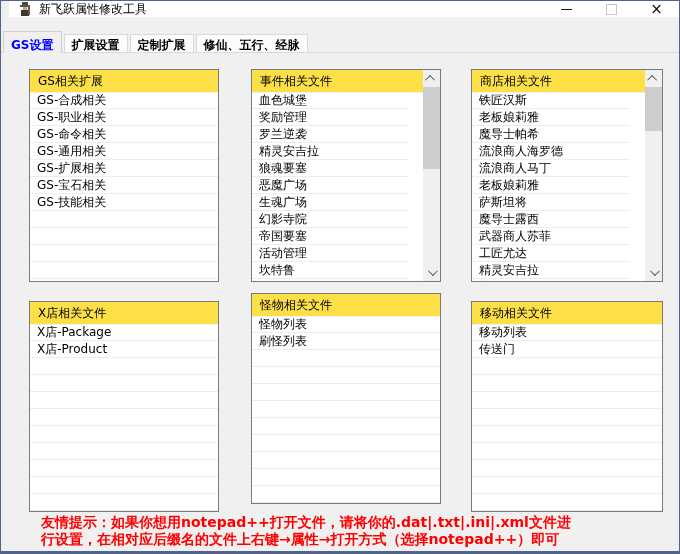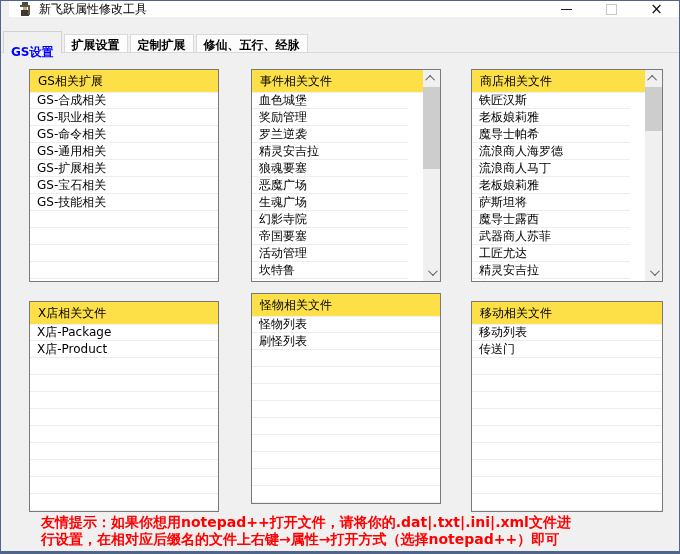--- a/index.html
+++ b/index.html
@@ -16,21 +16,21 @@
   .winbtns{margin-left:auto;display:flex;height:30px;}
   .wbtn{width:45px;height:30px;display:flex;align-items:center;justify-content:center;}
   .glyph-min{display:block;width:11px;height:0;border-top:1px solid #1a1a1a;}
   .glyph-max{display:block;width:9px;height:9px;border:1px solid #c8c8c8;}
   .glyph-close{font-size:15px;color:#111;line-height:1;}
   
   .tabstrip{position:absolute;top:30px;left:0;right:0;height:21px;border-bottom:1px solid #d9d9d9;
     display:flex;align-items:flex-end;padding-left:2px;box-sizing:content-box;background:#f0f0f0;}
   .tab{height:18px;box-sizing:border-box;border:1px solid #d9d9d9;border-bottom:none;background:#fcfcfc;
     font-size:12px;font-weight:bold;color:#000;padding:2px 7px 0 7px;margin-right:2px;white-space:nowrap;cursor:default;}
-  .tab.active{height:22px;margin-bottom:-1px;background:#f0f0f0;color:#0000ff;padding-top:12px;border-color:#d0d0d0;}
+  .tab.active{height:22px;margin-bottom:-1px;background:#f0f0f0;color:#0000ff;padding-top:5px;border-color:#d0d0d0;}
   
   .lv{position:absolute;background:#ffffff;border:1px solid #7a7a7a;box-sizing:border-box;overflow:hidden;}
   .lv-head{height:22px;line-height:22px;font-size:12px;color:#000;padding-left:8px;background:#fde047;
     border-bottom:1px solid #f0f0f0;white-space:nowrap;}
   .lv-body{position:absolute;top:22px;left:0;right:0;bottom:0;overflow:hidden;}
   .lv-body.with-sb{right:32px;}
   .lv-row{height:17px;box-sizing:border-box;line-height:16px;font-size:12px;color:#000;
     padding-left:7px;border-bottom:1px solid #ededed;white-space:nowrap;}
   
   .sb{position:absolute;top:0;right:0;bottom:0;width:17px;background:#f0f0f0;}

